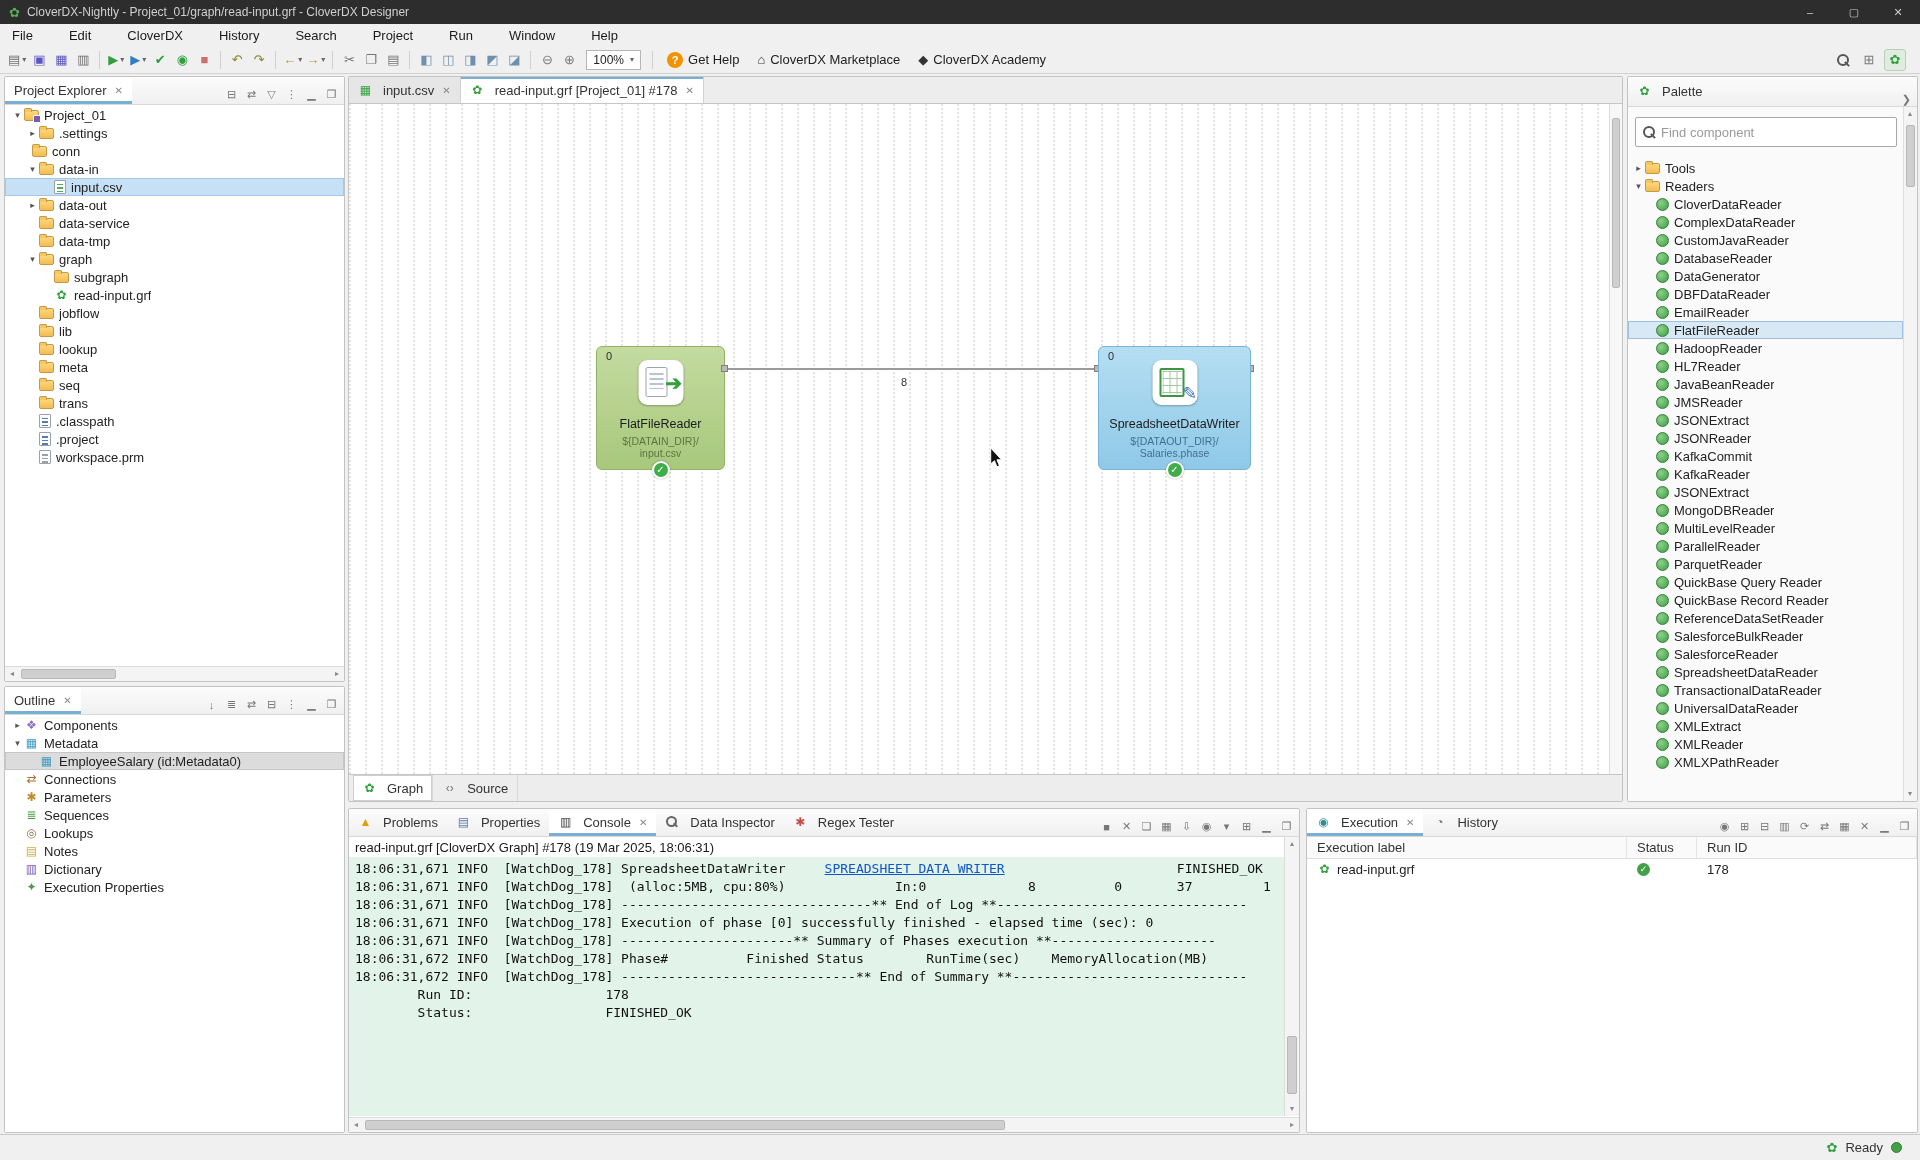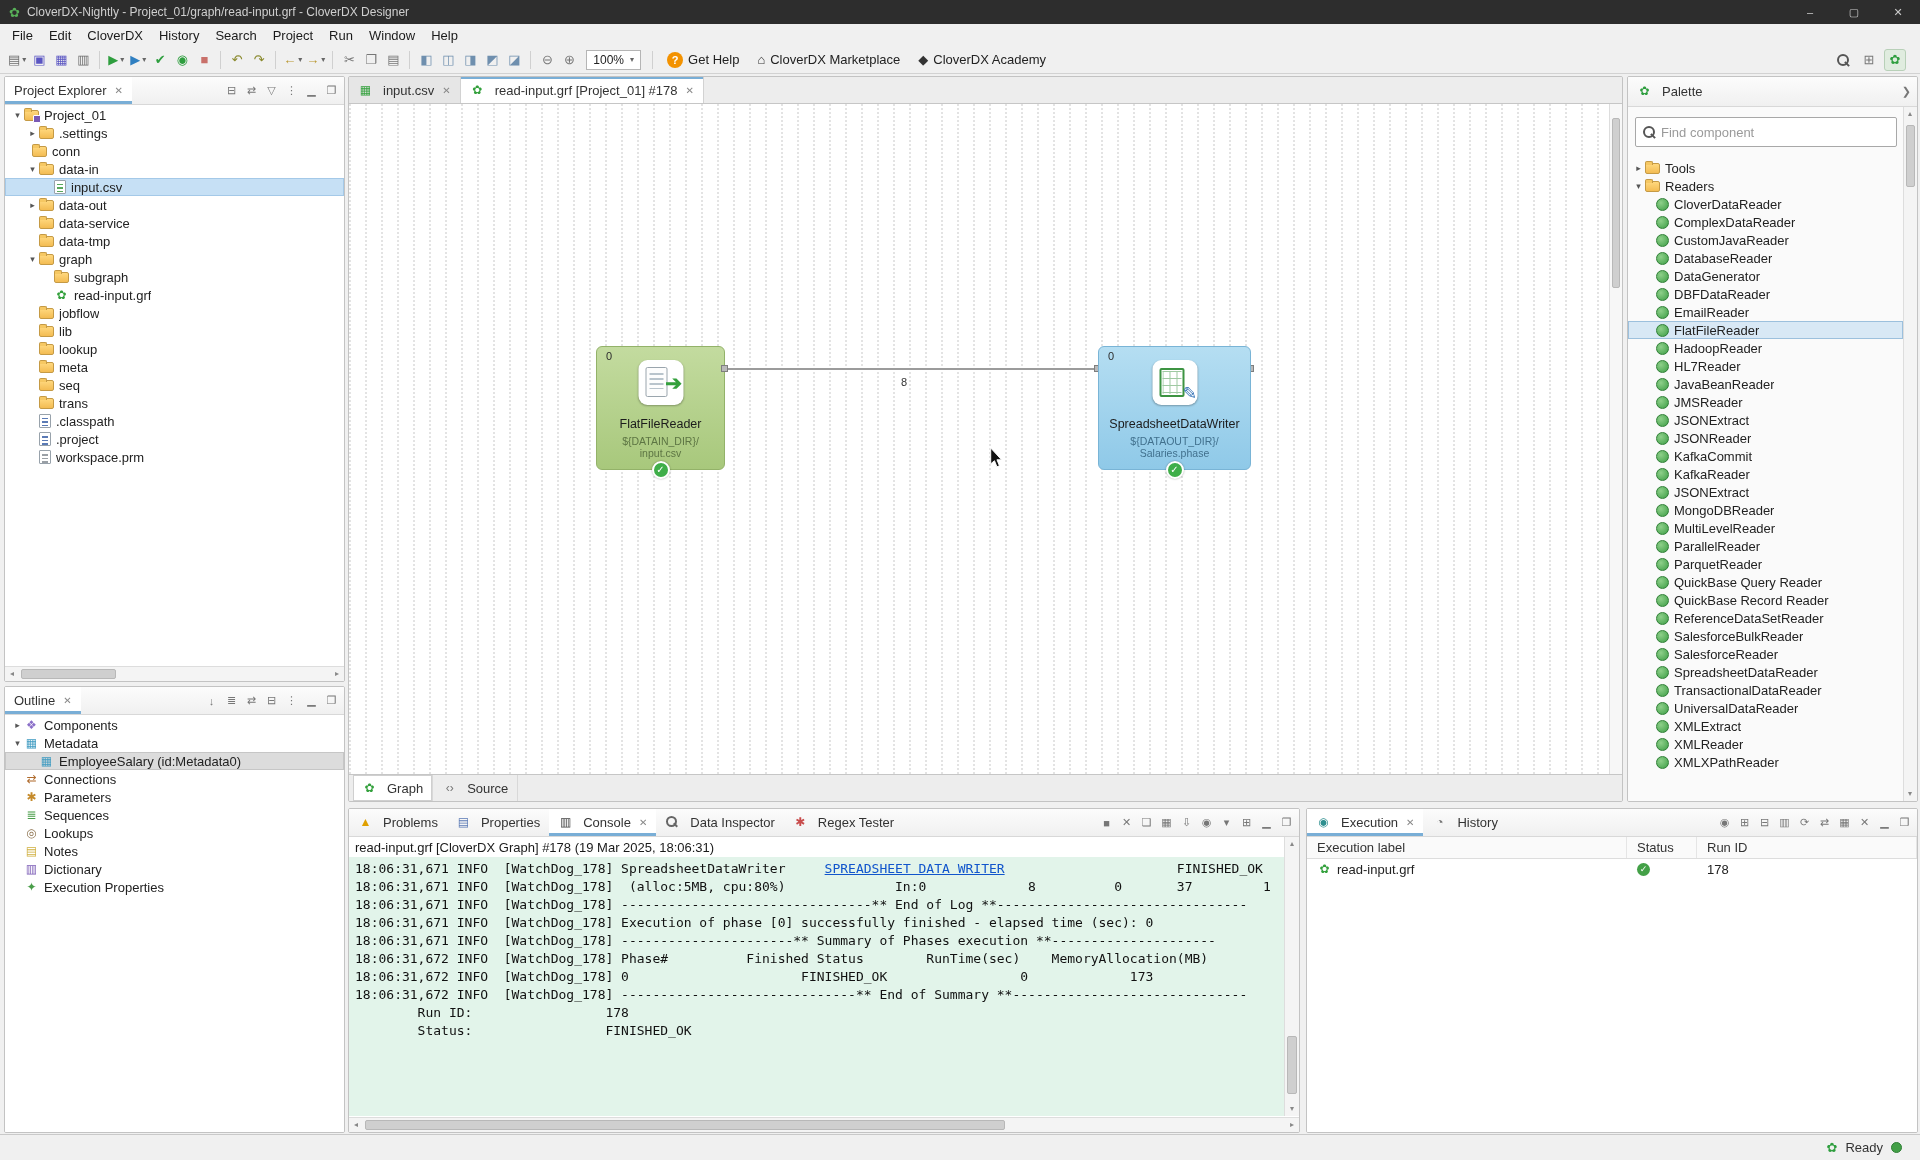--- a/index.html
+++ b/index.html
@@ -7,21 +7,21 @@
   #app { position:relative; width:1920px; height:1160px; }
 
   
   .titlebar { position:absolute; left:0; top:0; width:100%; height:24px; background:#2d2d2d; display:flex; align-items:center; }
   .title-clover { color:#58b058; font-size:13px; margin:0 7px 0 9px; }
   .title-text { color:#cfcfcf; font-size:12px; white-space:nowrap; }
   .win-btns { margin-left:auto; display:flex; height:100%; }
   .win-btn { width:44px; height:100%; display:flex; align-items:center; justify-content:center; color:#cccccc; font-size:11px; }
 
   
-  .menubar { position:absolute; left:0; top:24px; width:100%; height:22px; background:#f0f0f0; display:flex; align-items:center; padding-left:4px; }
+  .menubar { position:absolute; left:0; top:24px; width:100%; height:22px; background:#f0f0f0; display:flex; align-items:center; padding-left:4px;gap:20px; }
   .menu-item { padding:0 8px; height:100%; display:flex; align-items:center; font-size:13px; color:#1a1a1a; }
 
   
   .toolbar { position:absolute; left:0; top:46px; width:100%; height:28px; background:#f0f0f0; border-bottom:1px solid #d2d2d2; display:flex; align-items:center; padding:0 6px; }
   .tb-group { display:flex; align-items:center; }
   .tb-btn { height:22px; min-width:22px; padding:0 2px; display:flex; align-items:center; justify-content:center; border-radius:3px; }
   .tb-glyph { font-size:13px; line-height:1; }
   .tb-dd::after { content:"▾"; font-size:8px; color:#666; margin-left:2px; }
   .tb-sep { width:1px; height:18px; background:#d0d0d0; margin:0 5px; }
   .zoom-box { display:flex; align-items:center; gap:6px; border:1px solid #b5b5b5; background:#fff; height:20px; padding:0 6px; margin:0 6px; font-size:12px; color:#222; }
@@ -31,21 +31,21 @@
   .ic-marketplace, .ic-academy { color:#333; font-size:13px; }
   .tb-spacer { flex:1; }
   .tb-far { display:flex; align-items:center; gap:4px; padding-right:8px; }
   .persp-active { background:#e0ecdf; border:1px solid #b8d0b8; }
   .mag { position:relative; width:14px; height:14px; display:inline-block; }
   .mag::before { content:""; position:absolute; width:8px; height:8px; border:2px solid #555; border-radius:50%; left:1px; top:1px; }
   .mag::after { content:""; position:absolute; width:6px; height:2px; background:#555; transform:rotate(45deg); left:8px; top:10px; }
 
   
   .view { position:absolute; background:#fff; border:1px solid #c3c3c3; border-radius:2px; overflow:hidden; }
-  .view-header { position:absolute; left:0; top:0; right:0; height:28px; background:linear-gradient(#fcfcfc,#f0f0f0); border-bottom:1px solid #d8d8d8; display:flex; align-items:center; }
+  .view-header { position:absolute; left:0; top:0; right:0; height:28px; background:linear-gradient(#fcfcfc,#f0f0f0); border-bottom:1px solid #d8d8d8; display:flex; align-items:flex-end; }
   .vtab { display:flex; align-items:center; gap:5px; padding:0 9px; height:100%; font-size:13px; color:#333; white-space:nowrap; }
   .vtab.active { background:#fff; box-shadow:inset 0 -3px 0 #79aed6; }
   .vtab-close { color:#888; font-size:10px; margin-left:3px; }
   .view-toolbar { margin-left:auto; display:flex; align-items:center; gap:1px; padding-right:3px; }
   .vt-icon { width:19px; height:19px; display:flex; align-items:center; justify-content:center; color:#777; font-size:11px; border-radius:2px; }
 
   
   .tic { display:inline-block; width:15px; height:15px; margin-right:5px; text-align:center; font-size:12px; line-height:15px; flex:none; }
   .tic-folder, .tic-project { width:15px; height:11px; background:linear-gradient(#ffd87e,#f3bc53); border:1px solid #c59a45; border-radius:2px; position:relative; margin-top:1px; }
   .tic-folder::before, .tic-project::before { content:""; position:absolute; top:-3px; left:-1px; width:6px; height:3px; background:#f6c863; border:1px solid #c59a45; border-bottom:none; border-radius:2px 2px 0 0; }
@@ -741,21 +741,20 @@
         </div>
   </div>
   <div class="console-title">read-input.grf [CloverDX Graph] #178 (19 Mar 2025, 18:06:31)</div>
   <div class="console-log">
         <div class="log-line"><span>18:06:31,671 INFO  [WatchDog_178] SpreadsheetDataWriter     </span><span class="log-link">SPREADSHEET DATA WRITER</span><span>                      FINISHED_OK</span></div>
         <div class="log-line"><span>18:06:31,671 INFO  [WatchDog_178]  (alloc:5MB, cpu:80%)              In:0             8          0       37         1</span></div>
         <div class="log-line"><span>18:06:31,671 INFO  [WatchDog_178] --------------------------------** End of Log **--------------------------------</span></div>
         <div class="log-line"><span>18:06:31,671 INFO  [WatchDog_178] Execution of phase [0] successfully finished - elapsed time (sec): 0</span></div>
         <div class="log-line"><span>18:06:31,671 INFO  [WatchDog_178] ----------------------** Summary of Phases execution **---------------------</span></div>
         <div class="log-line"><span>18:06:31,672 INFO  [WatchDog_178] Phase#          Finished Status        RunTime(sec)    MemoryAllocation(MB)</span></div>
-        <div class="log-line"><span>18:06:31,672 INFO  [WatchDog_178] 0                      FINISHED_OK                 0             173</span></div>
         <div class="log-line"><span>18:06:31,672 INFO  [WatchDog_178] ------------------------------** End of Summary **------------------------------</span></div>
         <div class="log-line"><span>        Run ID:                 178</span></div>
         <div class="log-line"><span>        Status:                 FINISHED_OK</span></div>
       </div>
   <div class="sbv" style="right:0;top:28px;bottom:16px;width:15px">
     <div class="sb-btn" style="top:0;right:0">▴</div>
     <div class="sb-thumb" style="left:2px;right:2px;bottom:22px;height:58px"></div>
     <div class="sb-btn" style="bottom:0;right:0">▾</div>
   </div>
   <div class="sbh" style="left:0;right:0;bottom:0">

